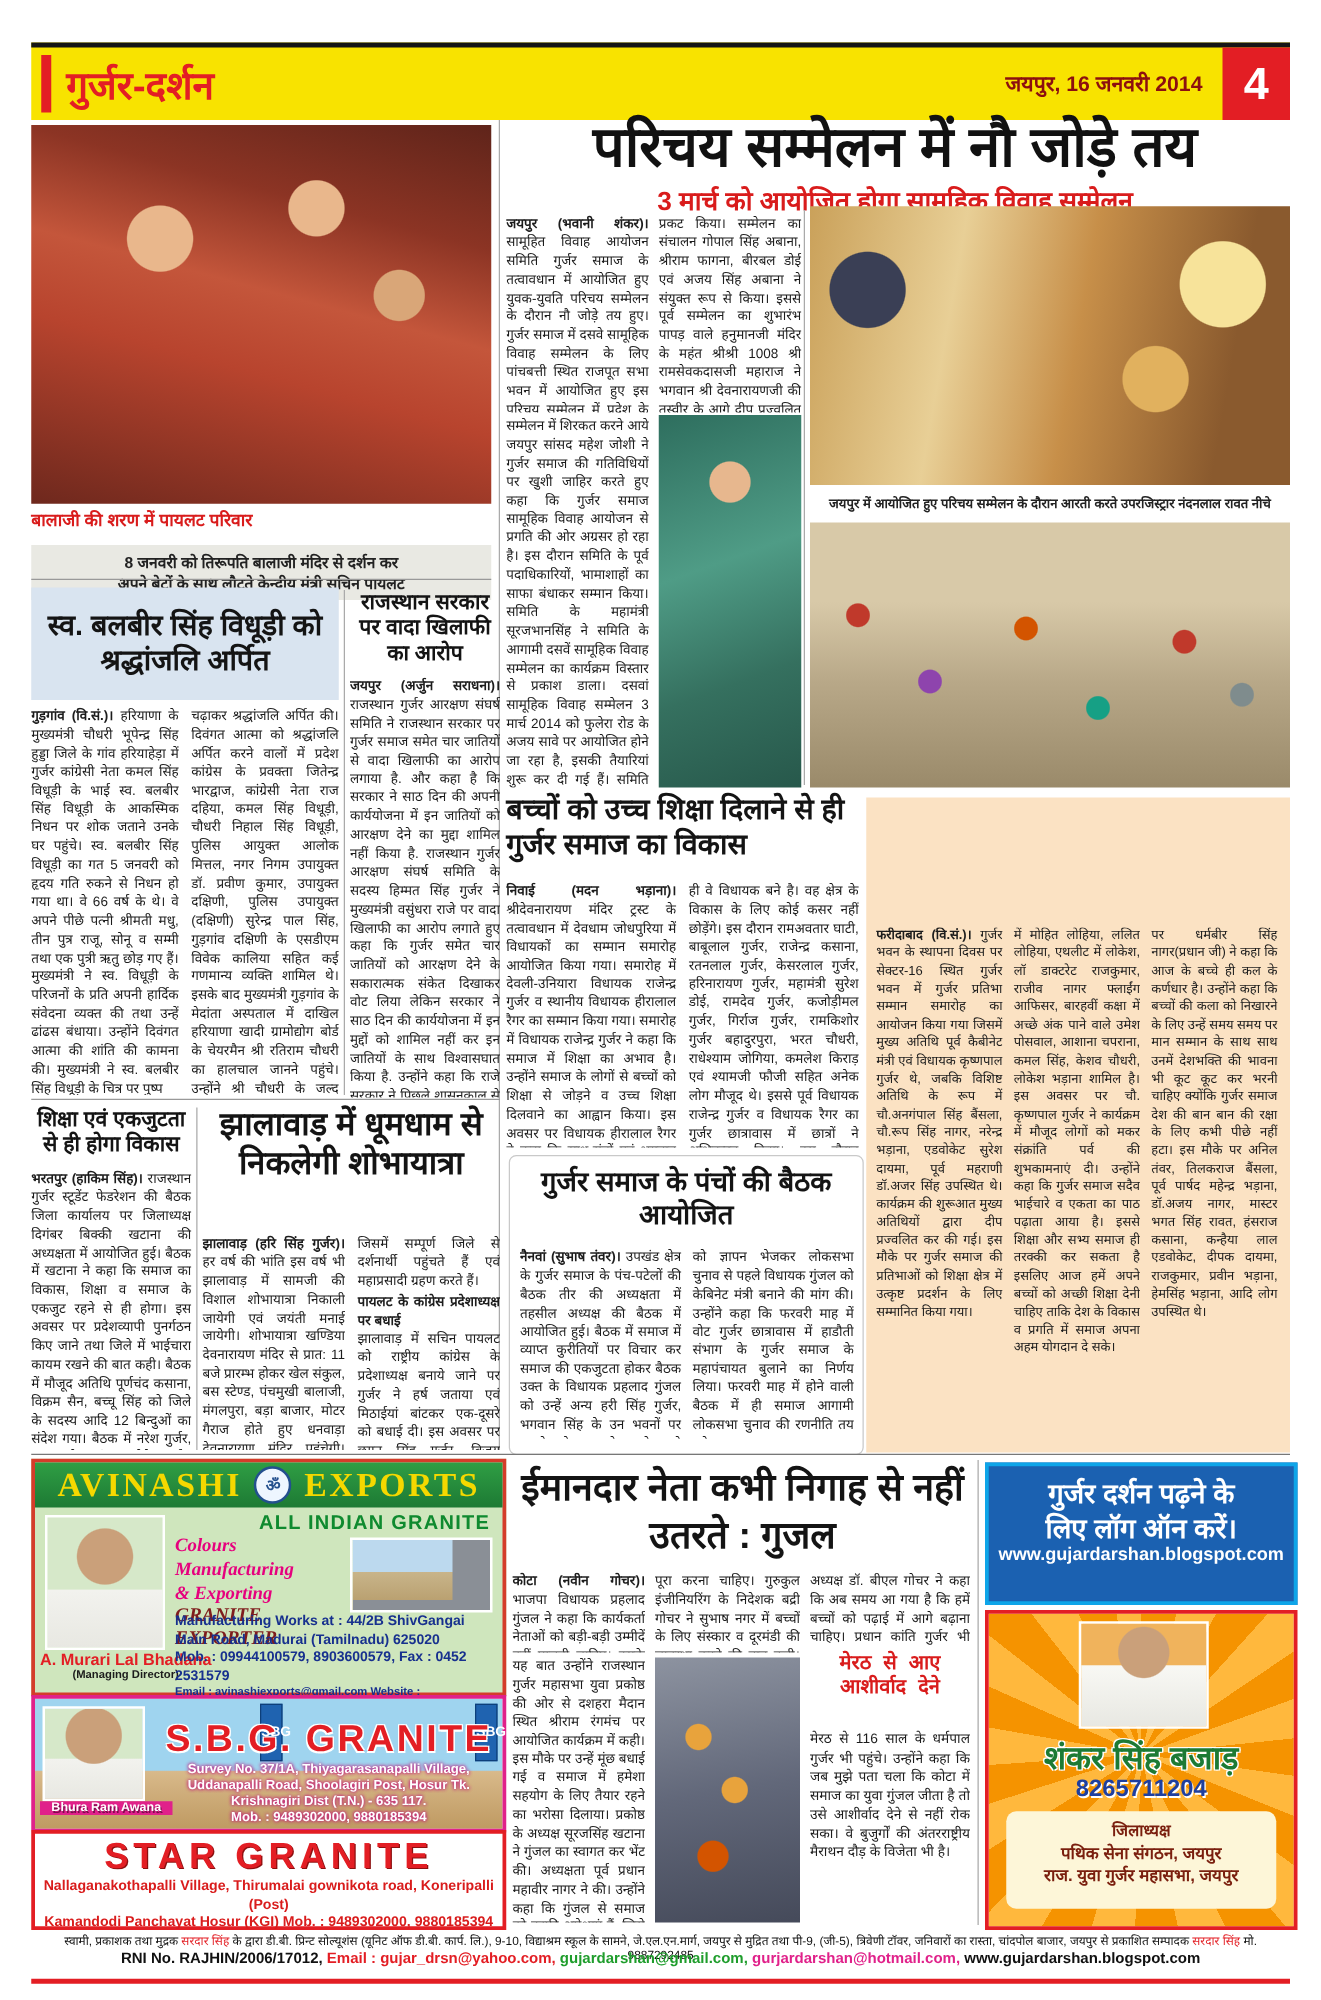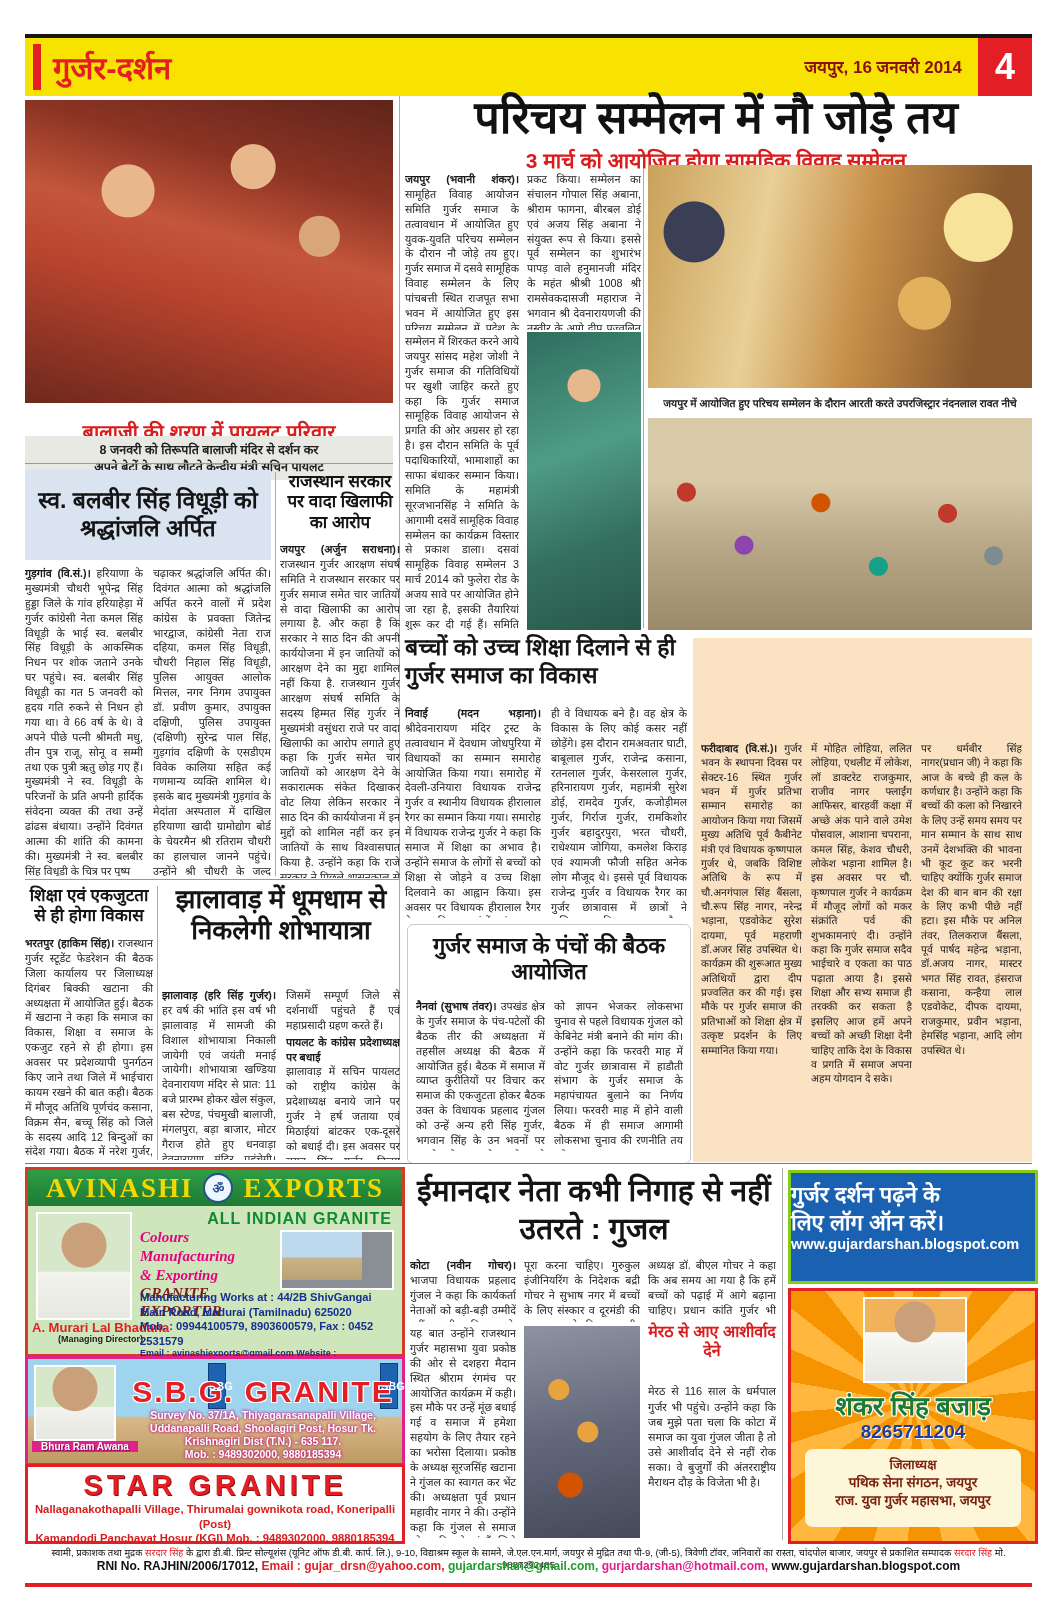--- a/index.html
+++ b/index.html
@@ -77,51 +77,51 @@
   .sbg-addr{color:#fff;font-weight:bold;font-size:10.5px;text-align:center;line-height:1.25;
      text-shadow:0 0 3px #c2187b,0 0 3px #c2187b;}
   .sbg-name{background:#e0218a;color:#fff;font-weight:bold;font-size:10px;text-align:center;
      text-shadow:1px 1px 0 #7a0e4b;}
   .sbg-badge{background:#1f63b0;color:#fff;font-weight:bold;font-size:11px;text-align:center;line-height:1.1;
      display:flex;flex-direction:column;justify-content:center;border:1px solid #0d3f7a;}
   .ad-star{border:3px solid #e31e24;background:#fff;}
   .star-title{font-size:29px;font-weight:bold;color:#e31e24;letter-spacing:4px;text-align:center;
      text-shadow:1px 1px 0 #8c0f0f;}
   .star-addr{color:#d91c1c;font-weight:bold;font-size:11.3px;text-align:center;line-height:1.3;}
-  .ad-logon{background:#1b61b1;border:3px solid #84cc16;color:#fff;text-align:left;}
+  .ad-logon{background:#1b61b1;border:3px solid #0ea5e9;color:#fff;text-align:center;}
   .logon-line{font-size:22px;font-weight:bold;line-height:1.25;}
   .logon-url{font-size:14.5px;font-weight:bold;}
   .ad-shankar{border:3px solid #e31e24;background:
      repeating-conic-gradient(from 0deg at 50% 45%, #f59300 0 14deg, #ffb83d 14deg 28deg);}
   .shankar-name{font-size:26px;font-weight:bold;color:#1d7a34;text-align:center;
      text-shadow:-1px -1px 0 #fff,1px -1px 0 #fff,-1px 1px 0 #fff,1px 1px 0 #fff;}
   .shankar-phone{font-size:19px;font-weight:bold;color:#1f3f9f;text-align:center;
      text-shadow:1px 1px 0 #fff;}
   .shankar-box{background:#fdf6d8;border-radius:8px;text-align:center;color:#7a1f0e;font-weight:bold;}
   
   .footer1{font-size:9.5px;text-align:center;color:#111;}
   .footer2{font-size:12px;font-weight:bold;text-align:center;color:#111;}
   .red{color:#e31e24;} .green{color:#1f9d2c;} .magenta{color:#e0218a;}
   .redrule{background:#e31e24;height:4px;}
-  .meerut-head{color:#d91c1c;font-weight:bold;font-size:16px;text-align:center;line-height:1.2;}
+  .meerut-head{color:#d91c1c;font-weight:bold;font-size:16px;text-align:center;line-height:1.2;font-family:Liberation Mono, monospace;}
 </style>
 </head>
 <body>
 
 <div class="page">
 
   <div class="abs masthead">
     <div class="mast-red-bar"></div>
     <div class="mast-title">गुर्जर-दर्शन</div>
     <div class="mast-date">जयपुर, 16 जनवरी 2014</div>
     <div class="mast-page">4</div>
   </div>
 
   <div class="abs photo ph-pilot" style="left:25px;top:100px;width:368px;height:303px;"></div>
-  <div class="abs" style="left:25px;top:406px;width:368px;height:28px;text-align:center;font-size:20px;font-weight:bold;color:#d91c1c;margin-top:12px;">बालाजी की शरण में पायलट परिवार</div>
+  <div class="abs" style="left:25px;top:406px;width:368px;height:28px;font-size:14px;font-weight:bold;color:#d91c1c;">बालाजी की शरण में पायलट परिवार</div>
   <div class="abs" style="left:25px;top:436px;width:368px;height:44px;background:#e9e9e3;display:flex;align-items:center;justify-content:center;">
     <div class="caption" style="white-space:pre-line;font-size:12.5px;">8 जनवरी को तिरूपति बालाजी मंदिर से दर्शन कर
 अपने बेटों के साथ लौटते केन्द्रीय मंत्री सचिन पायलट</div>
   </div>
 
   <div class="abs lead-headline" style="left:400px;top:94px;width:632px;">परिचय सम्मेलन में नौ जोड़े तय</div>
   <div class="abs lead-subhead" style="left:400px;top:146px;width:632px;">3 मार्च को आयोजित होगा सामूहिक विवाह सम्मेलन</div>
 
   <div class="abs body-txt" style="left:405px;top:172px;width:114px;height:158px;">
     <span class="dateline">जयपुर (भवानी शंकर)।</span>

